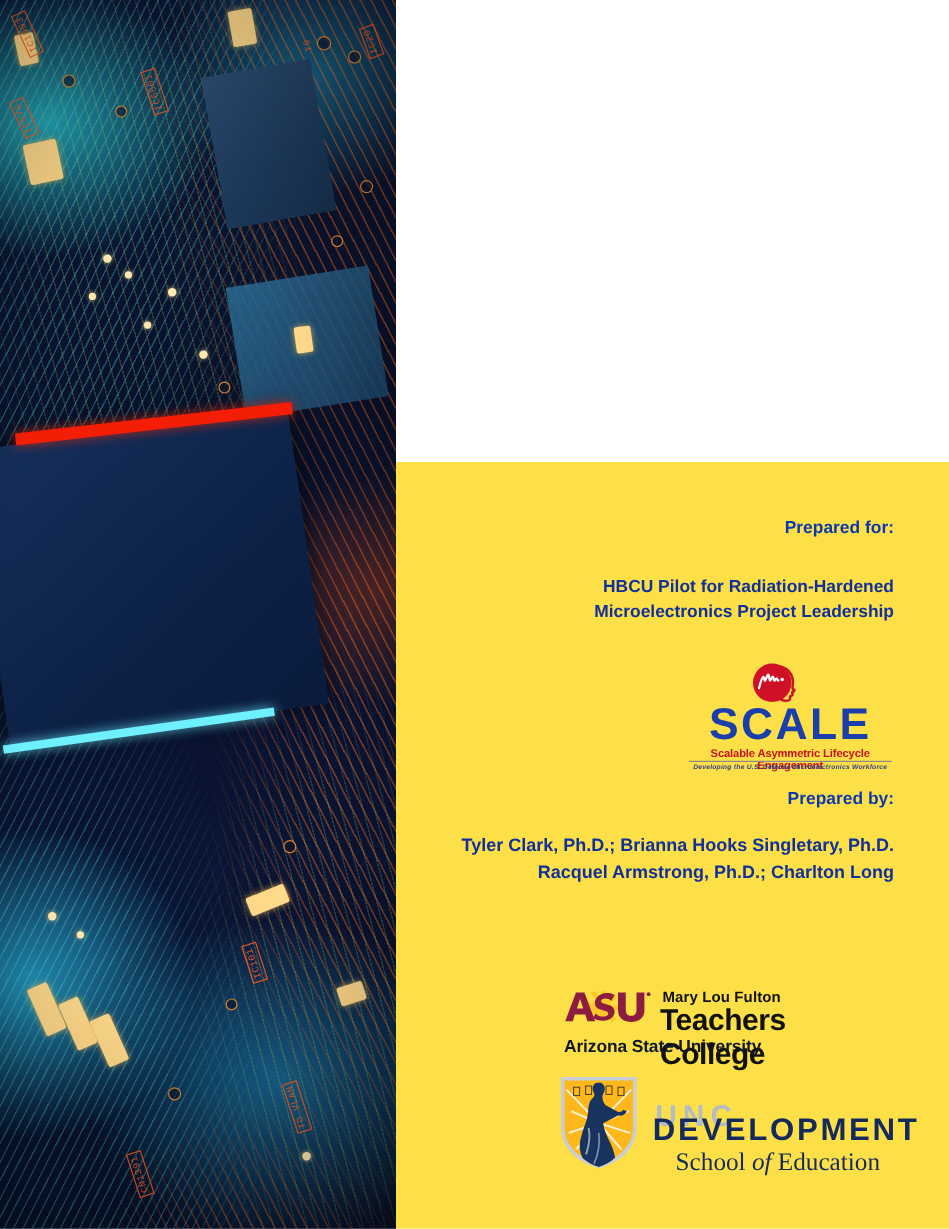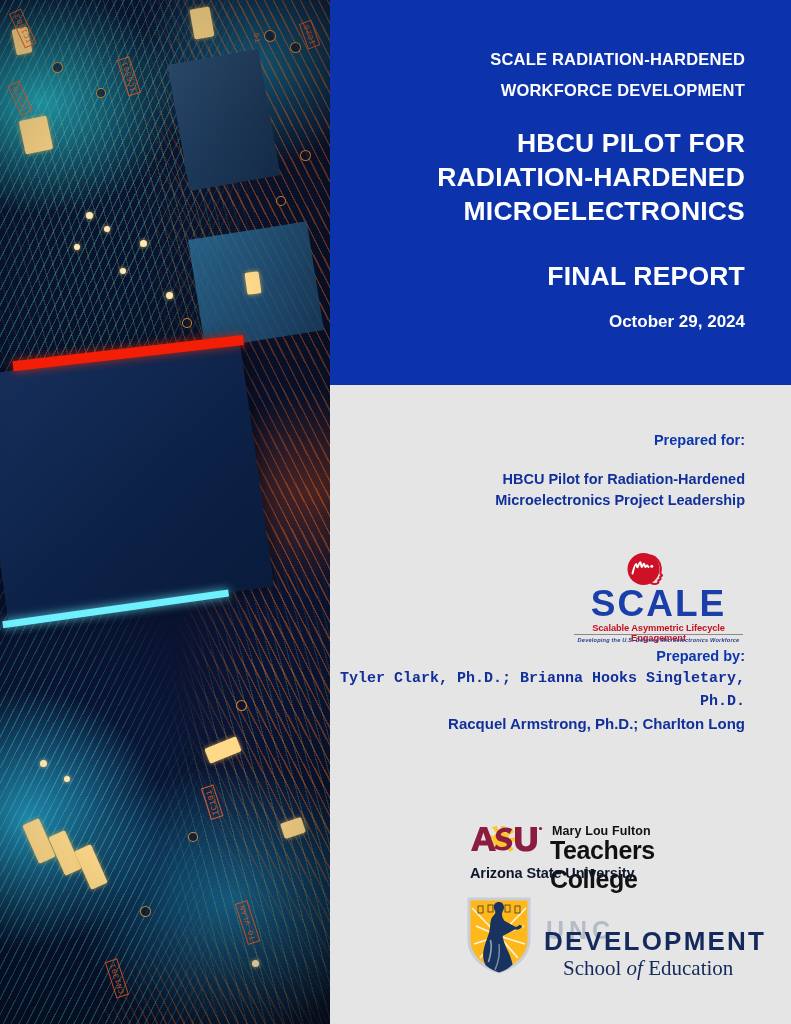--- a/index.html
+++ b/index.html
@@ -197,21 +197,21 @@
     font-size:17px;
     font-weight:bold;
     margin:20px 0 0 0;
   }
 
   
   .white-area {
     position:absolute;
     left:0; top:385px;
     width:461px; height:639px;
-    background:#e5e5e5;
+    background:#fde047;
   }
   .blk {
     width:415px;
     text-align:right;
   }
   .lbl {
     color:#0d37ae;
     font-size:14.5px;
     font-weight:bold;
     margin:0;
@@ -398,47 +398,32 @@
   <div class="silk" style="left:196px; top:796px; transform:rotate(-108deg);">IC101</div>
   <div class="silk" style="left:226px; top:916px; transform:rotate(-108deg);">TO VLAN</div>
   <div class="silk" style="left:98px;  top:972px; transform:rotate(-108deg);">CN1391</div>
   <div class="silk" style="left:296px; top:28px;  transform:rotate(-110deg);">IC20</div>
 
   <div class="image-vignette"></div>
 </div>
 
 <div class="right-col">
 
-  <div class="blue-band">
-    <div class="band-inner">
-      <div>
-        <p class="kicker">SCALE RADIATION-HARDENED</p>
-        <p class="kicker">WORKFORCE DEVELOPMENT</p>
-      </div>
-      <div class="main-title">
-        <div>HBCU PILOT FOR</div>
-        <div>RADIATION-HARDENED</div>
-        <div>MICROELECTRONICS</div>
-      </div>
-      <div class="final-report">FINAL REPORT</div>
-      <div class="pubdate">October 29, 2024</div>
-    </div>
-  </div>
 
   <div class="white-area">
 
     <div class="blk" style="margin-top:47px;">
       <p class="lbl">Prepared for:</p>
-      <p class="recip" style="margin-top:21px;">HBCU Pilot for Radiation-Hardened</p>
+      <p class="recip" style="margin-top:31px;">HBCU Pilot for Radiation-Hardened</p>
       <p class="recip">Microelectronics Project Leadership</p>
     </div>
 
     <div class="blk" style="margin-top:137px;">
       <p class="lbl">Prepared by:</p>
-      <p class="authors" style="margin-top:4px;font-family:Liberation Mono, monospace;">Tyler Clark, Ph.D.; Brianna Hooks Singletary, Ph.D.</p>
+      <p class="authors" style="margin-top:20px;">Tyler Clark, Ph.D.; Brianna Hooks Singletary, Ph.D.</p>
       <p class="authors">Racquel Armstrong, Ph.D.; Charlton Long</p>
     </div>
 
   </div>
 </div>
 
 <div class="scale-logo">
   <div class="scale-head">
     <svg width="40" height="38" viewBox="0 0 40 38" xmlns="http://www.w3.org/2000/svg">
       <circle cx="17.5" cy="17" r="16" fill="#CE1126"></circle>

